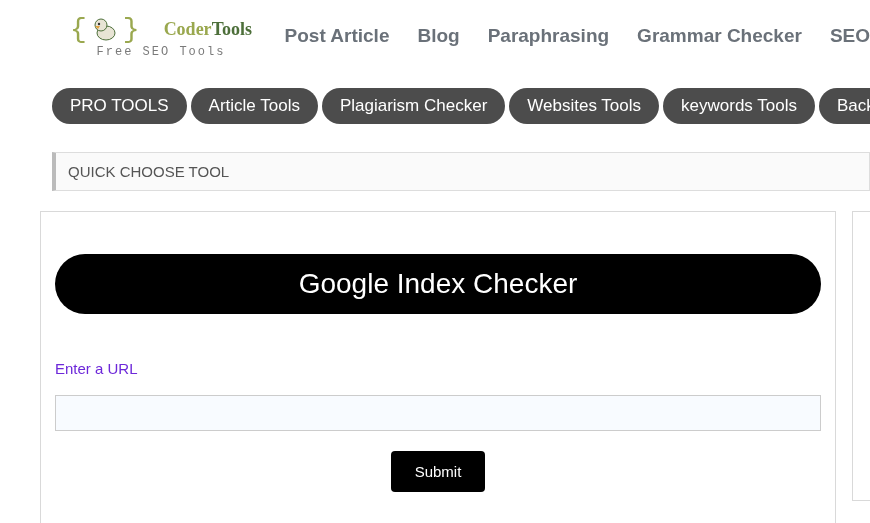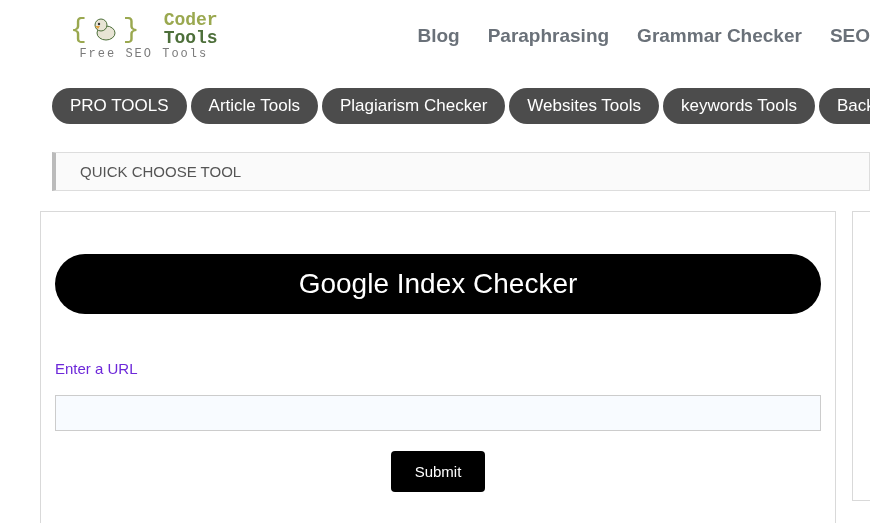--- a/index.html
+++ b/index.html
@@ -1,33 +1,33 @@
 <!DOCTYPE html>
 <html><head>
   <meta charset="utf-8">
   <style>
     * { margin: 0; padding: 0; box-sizing: border-box; }
     body { font-family: Arial, Helvetica, sans-serif; background: #fff; width: 870px; overflow: hidden; }
 
     .topbar { display: flex; align-items: center; height: 72px; padding: 0 0 0 70px; }
     .logo-wrap { display: flex; flex-direction: column; align-items: center; margin-right: 30px; }
     .logo-row { display: flex; align-items: center; gap: 4px; }
-    .logo-text { display: flex; flex-direction: column; line-height: 1; font-family: Liberation Mono, monospace; margin-left: 20px; }
+    .logo-text { display: flex; flex-direction: row; line-height: 1; font-family: Liberation Serif, serif; margin-left: 20px; }
     .logo-word1 { color: #9aa84f; font-size: 18px; font-weight: bold; }
     .logo-word2 { color: #4d6f3a; font-size: 18px; font-weight: bold; }
     .logo-tagline { font-size: 12px; color: #7a7a7a; letter-spacing: 2px; font-family: 'Courier New', monospace; }
     .brace { font-family: 'Courier New', monospace; font-size: 28px; color: #9aa84f; }
 
     .main-nav { display: flex; gap: 28px; margin-left: auto; padding-right: 0; white-space: nowrap; }
     .main-nav a { color: #6a7179; font-size: 19px; font-weight: 600; text-decoration: none; }
 
     .pill-row { margin-top: 16px; padding: 0 16px 0 52px; display: flex; gap: 4px; white-space: nowrap; }
     .pill { background: #4c4c4c; color: #fff; border-radius: 30px; padding: 8px 18px; font-size: 17px; font-weight: 500; cursor: pointer; }
 
-    .quick-bar { margin: 28px 0 0 52px; border: 1px solid #ddd; border-left: 4px solid #bbb; background: #fafafa; padding: 10px 24px; color: #555; font-size: 15px; }
+    .quick-bar { margin: 28px 0 0 52px; border: 1px solid #ddd; border-left: 4px solid #bbb; background: #fafafa; padding: 10px 12px; color: #555; font-size: 15px; }
 
     .content-row { display: flex; gap: 16px; margin: 20px 0 0 40px; }
     .card { border: 1px solid #d9d9d9; background: #fff; padding: 42px 14px 25px 14px; flex: 0 0 796px; height: 326px; }
     .side-card { border: 1px solid #d9d9d9; background: #fff; flex: 0 0 20px; height: 290px; }
 
     .tool-title { background: #000; color: #fff; border-radius: 40px; text-align: center; font-size: 28px; font-weight: 400; padding: 14px 0; }
 
     .field-label { margin-top: 46px; font-size: 15px; color: #6d28d9; }
     .url-input { width: 100%; height: 36px; border: 1px solid #ccc; background: #f8fbff; margin-top: 18px; padding: 0 8px; font-size: 15px; }
 
@@ -50,20 +50,21 @@
       <span class="brace">}</span>
       <span class="logo-text">
         <span class="logo-word1">Coder</span>
         <span class="logo-word2">Tools</span>
       </span>
     </div>
     <span class="logo-tagline">Free SEO Tools</span>
   </div>
 
   <nav class="main-nav">
+    <a href="#">Post Article</a>
     <a href="#">Blog</a>
     <a href="#">Paraphrasing</a>
     <a href="#">Grammar Checker</a>
     <a href="#">SEO</a>
   </nav>
 </div>
 
 <div class="pill-row">
   <div class="pill">PRO TOOLS</div>
   <div class="pill">Article Tools</div>

